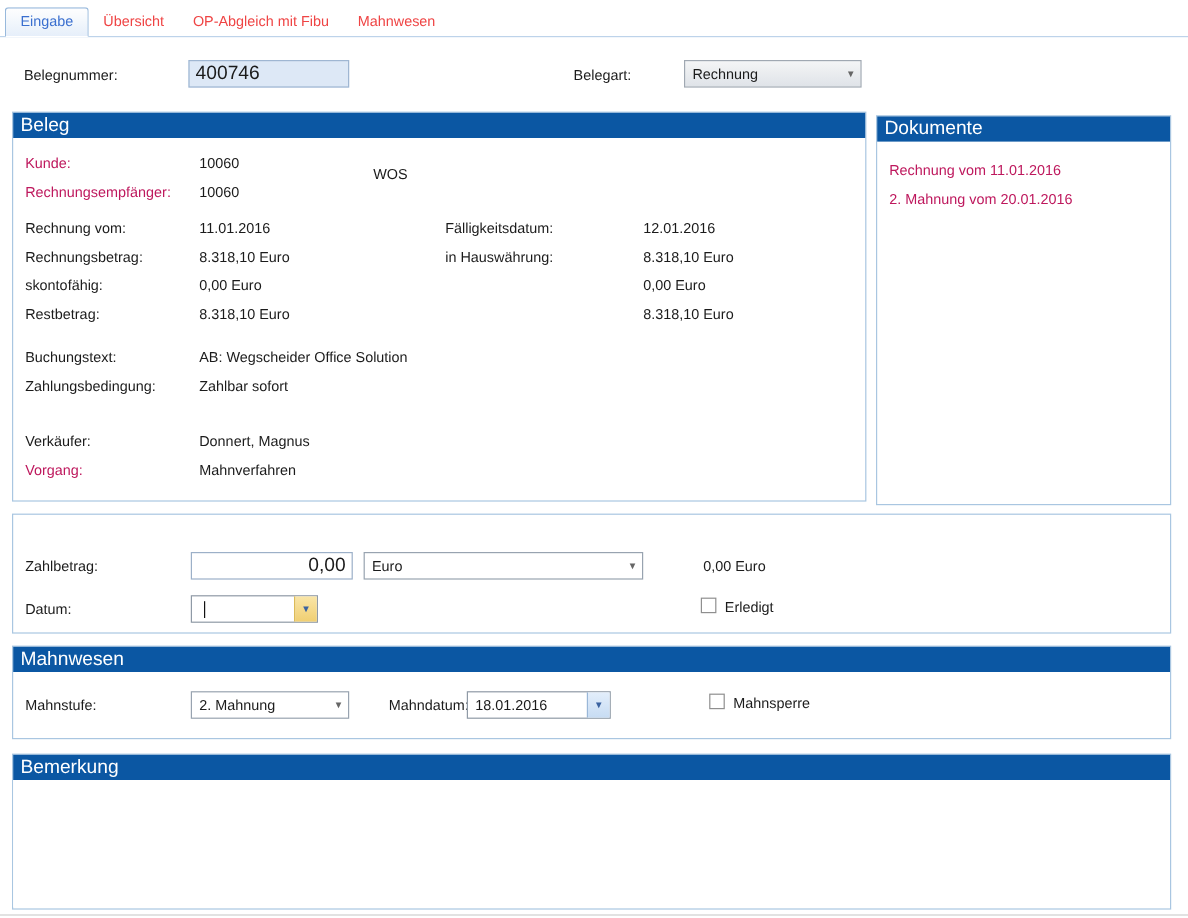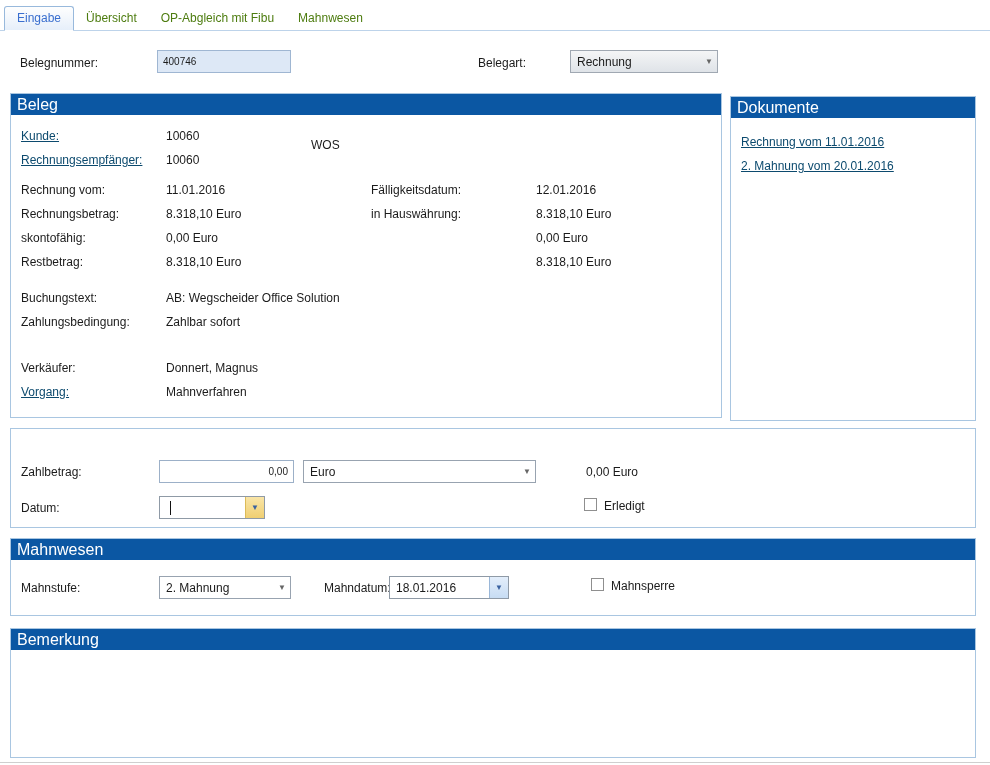--- a/index.html
+++ b/index.html
@@ -9,35 +9,35 @@
     font-family:"Liberation Sans", sans-serif; font-size:12px; color:#1b1b1b;
     overflow:hidden;
   }
   
   .tabbar {
     position:absolute; left:0; top:6px; width:990px; height:25px;
     display:flex; align-items:flex-end; border-bottom:1px solid #bdd3ea;
     padding-left:4px;
   }
   .tab {
-    padding:4px 12px 5px 12px; color:#4d7c0f; cursor:default; white-space:nowrap;
+    padding:4px 12px 5px 12px; color:#ef4444; cursor:default; white-space:nowrap;
   }
   .tab.active {
     color:#3a6fcf;
     background:linear-gradient(#fefefe,#e6effa);
     border:1px solid #98b9dc; border-bottom:1px solid #ffffff;
     border-radius:3px 3px 0 0; margin-bottom:-1px;text-align:center;
   }
   
   .lbl { position:absolute; white-space:nowrap; }
   .val { position:absolute; white-space:nowrap; }
-  a.link, .link { color:#0c4a6e; text-decoration:underline; cursor:pointer; white-space:nowrap; }
+  a.link, .link { color:#be185d; cursor:pointer; white-space:nowrap; }
   input.box {
     position:absolute; height:23px; border:1px solid #9cb0c8; background:#fff;
-    font-family:"Liberation Sans", sans-serif; font-size:10px; color:#1b1b1b;
+    font-family:"Liberation Sans", sans-serif; font-size:16px; color:#1b1b1b;
     padding:0 5px;
   }
   input.readonly { background:#dde8f6; border:1px solid #9fb6d2; }
   .combo {
     position:absolute; height:23px; border:1px solid #98a3b0; background:#fff;
     display:flex; align-items:center; cursor:default;
   }
   .combo .ctext { flex:1; padding-left:6px; white-space:nowrap; overflow:hidden; }
   .combo .carrow {
     width:16px; text-align:center; color:#666; font-size:8px; line-height:21px;

